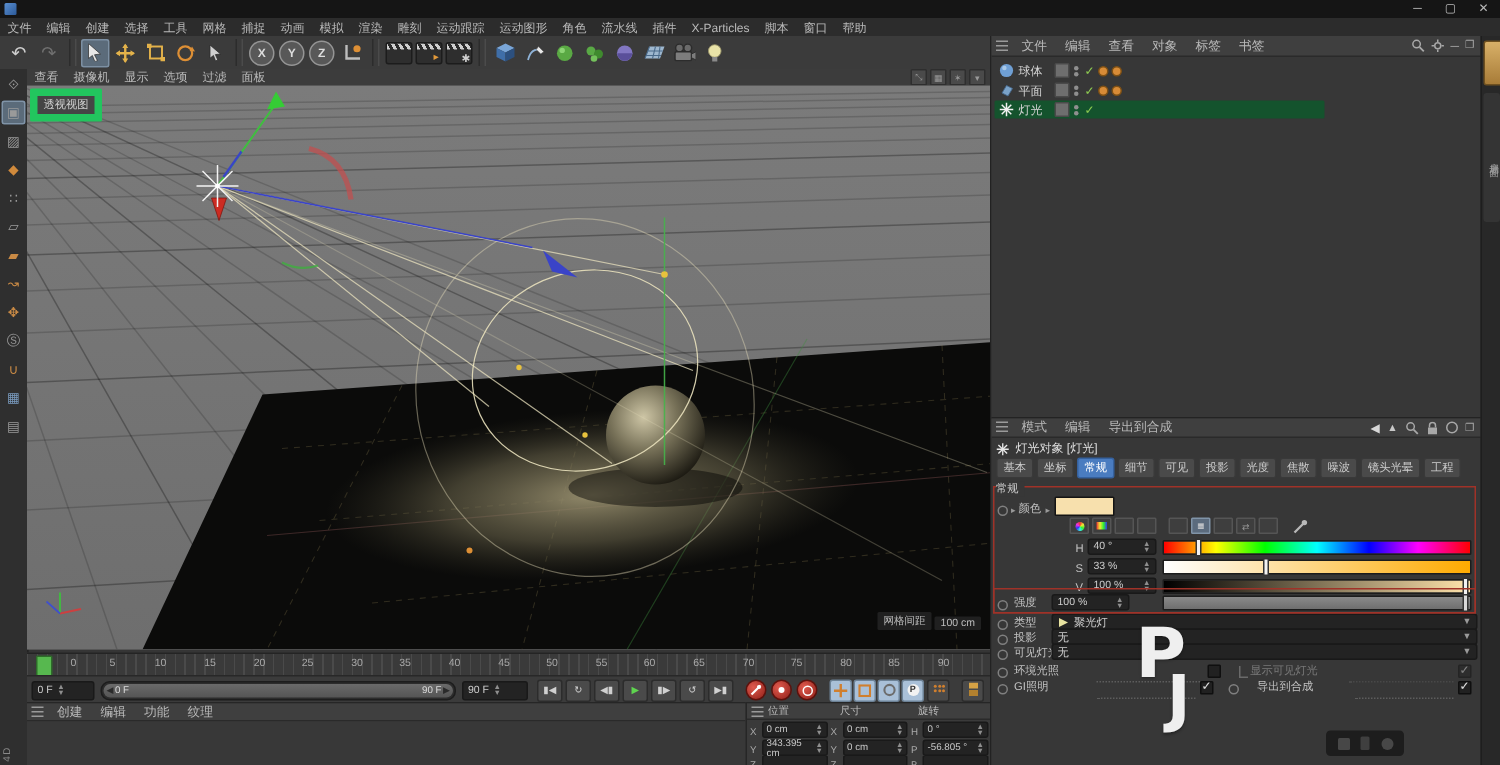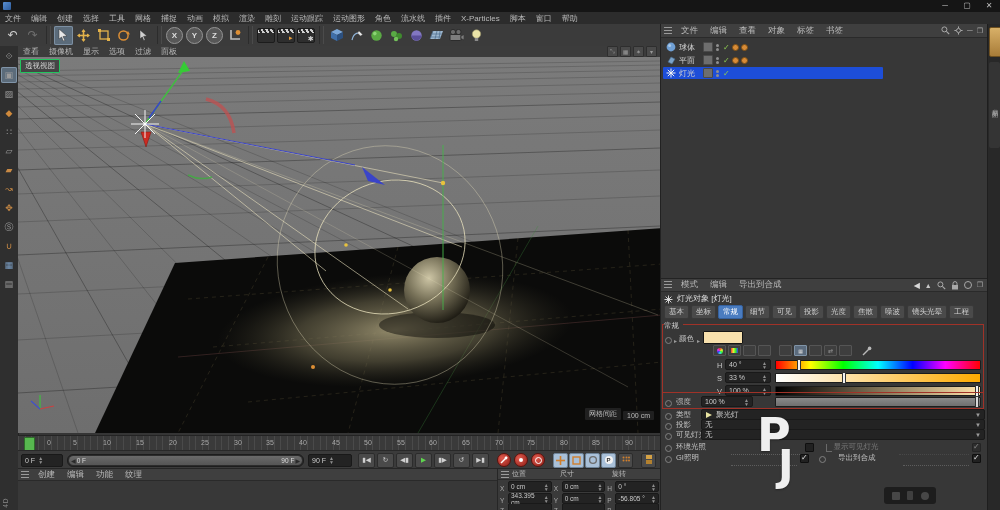--- a/index.html
+++ b/index.html
@@ -27,21 +27,21 @@
   .clap::before{content:"";position:absolute;left:0;top:0;width:100%;height:4px;
        background:repeating-linear-gradient(60deg,#cfcfcf 0 2px,#2a2a2a 2px 4px)}
   
   #leftbar{left:0;top:46px;width:18px;height:464px;background:#2f2f2f;border-right:1px solid #232323}
   .lpi{position:absolute;left:1px;width:16px;height:16px;border-radius:2px;display:flex;align-items:center;justify-content:center;font-size:9px;color:#9a9a9a}
   .lpi.active{background:#5b6b7a;box-shadow:inset 0 0 0 1px #8094a8}
   
   #vp-header{left:18px;top:46px;width:642px;height:11px;background:#3c3c3c;display:flex;align-items:center;border-bottom:1px solid #2a2a2a}
   #vp-header .menu-item{font-size:8px;padding:0 5px}
   #viewport{left:18px;top:57px;width:642px;height:376px;background:#747474;overflow:hidden}
-  .vp-tab{position:absolute;left:2px;top:2px;background:#454545;border:1px solid #22c55e;color:#cfcfcf;
+  .vp-tab{position:absolute;left:2px;top:2px;background:#454545;border:5px solid #22c55e;color:#cfcfcf;
           font-size:7.5px;padding:1px 4px;border-radius:1px}
   .gridchip{background:#262626cc;color:#bdbdbd;font-size:7px;padding:1px 4px;border-radius:1px}
   .vpico{width:9px;height:9px;background:#4a4a4a;border:1px solid #2e2e2e;border-radius:1px;margin-left:2px;
          display:flex;align-items:center;justify-content:center;color:#999;font-size:6px}
   
   #ruler{left:18px;top:435px;width:642px;height:15px;background:#3a3a3a;border-top:1px solid #242424;
          background-image:repeating-linear-gradient(90deg,#4a4a4a 0 1px,transparent 1px 6.56px);}
   .tick{position:absolute;top:3px;width:20px;text-align:center;color:#a8a8a8;font-size:7px}
   #playhead{position:absolute;left:6px;top:1px;width:9px;height:13px;background:#57b84f;border:1px solid #2e6b2a;border-radius:1px}
   
@@ -642,21 +642,21 @@
         <span>平面</span>
         <span style="width:8px;height:8px;background:#6e6e6e;border:1px solid #4a4a4a;border-radius:1px;margin-left:8px"></span>
         <span style="display:flex;flex-direction:column;margin-left:3px">
             <span class="vdot"></span>
             <span class="vdot"></span>
           </span>
         <span class="check">✓</span>
         <span class="tagdot"></span>
         <span class="tagdot"></span>
       </div>
-      <div class="omrow" style="top:29px;width:220px;background:#1d4ed8;border-radius:1px">
+      <div class="omrow" style="top:29px;width:220px;background:#14532d;border-radius:1px">
         <svg width="10" height="10" style="margin:0 3px">
             <g stroke="#f2f2f2" stroke-width="1">
               <line x1="5" y1="0.5" x2="5" y2="9.5"></line>
               <line x1="0.5" y1="5" x2="9.5" y2="5"></line>
               <line x1="1.8" y1="1.8" x2="8.2" y2="8.2"></line>
               <line x1="8.2" y1="1.8" x2="1.8" y2="8.2"></line>
             </g>
           </svg>
         <span>灯光</span>
         <span style="width:8px;height:8px;background:#6e6e6e;border:1px solid #4a4a4a;border-radius:1px;margin-left:8px"></span>

